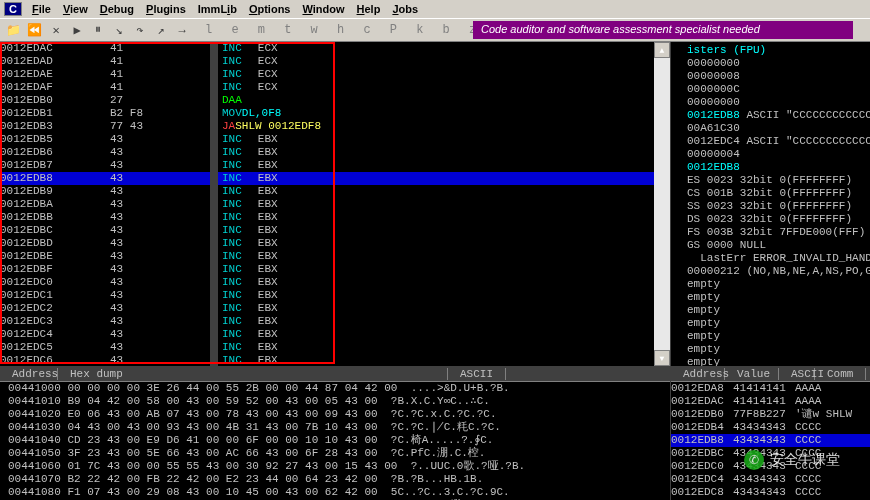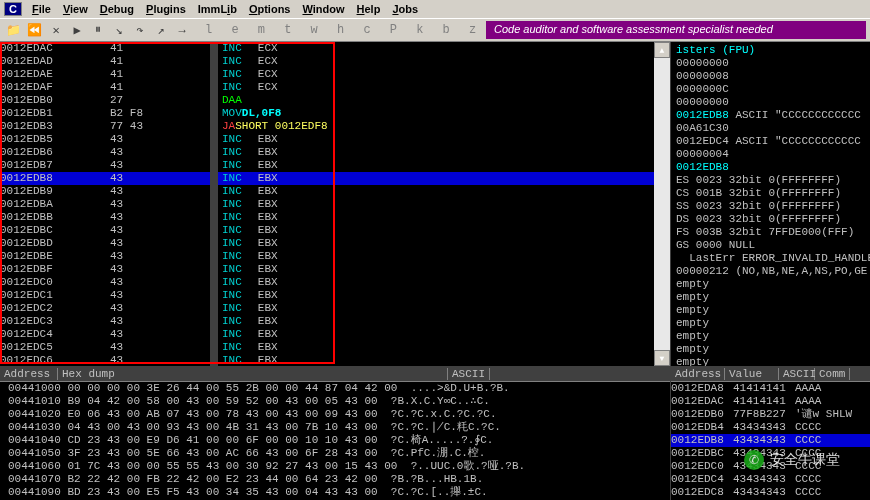--- a/index.html
+++ b/index.html
@@ -4,44 +4,44 @@
 <style>
 * { margin: 0; padding: 0; box-sizing: border-box; }
 body { font-family: "Courier New", monospace; font-size: 11px; background: #000; color: #fff; width: 870px; height: 500px; overflow: hidden; position: relative; }
 .menubar { background: #d4d0c8; color: #000; height: 18px; display: flex; align-items: center; padding: 0 4px; font-family: Tahoma, sans-serif; font-size: 11px; }
 .menubar .logo { background: #000080; color: #fff; font-weight: bold; padding: 0 4px; margin-right: 4px; border: 1px solid #808080; }
 .menubar .mitem { padding: 0 6px; cursor: default; font-weight: bold; }
 .menubar .mitem u { text-decoration: underline; }
 .toolbar { background: #d4d0c8; height: 24px; border-top: 1px solid #fff; border-bottom: 1px solid #808080; display: flex; align-items: center; padding: 0 4px; position: relative; }
 .tbtn { width: 20px; height: 20px; border: 1px solid #d4d0c8; margin-right: 1px; display: flex; align-items: center; justify-content: center; font-size: 12px; color: #404040; }
 .toolbar .letters { margin-left: 12px; color: #808080; letter-spacing: 6px; font-family: "Courier New", monospace; font-size: 12px; }
-.toolbar .banner { position: absolute; right: 4px; top: 2px; height: 18px; background: #800080; color: #fff; font-style: italic; font-family: Tahoma, sans-serif; padding: 2px 8px; width: 380px; }
+.toolbar .banner { position: absolute; right: 17px; top: 2px; height: 18px; background: #800080; color: #fff; font-style: italic; font-family: Tahoma, sans-serif; padding: 2px 8px; width: 380px; }
 .workspace { display: flex; height: 324px; background: #000; }
 .pane-cpu { flex: 1; position: relative; background: #000; overflow: hidden; }
-.pane-reg { width: 200px; background: #000; border-left: 1px solid #404040; padding: 2px 5px; overflow: hidden; line-height: 13px; }
+.pane-reg { width: 200px; background: #000; border-left: 1px solid #404040; padding: 2px 16px; overflow: hidden; line-height: 13px; }
 .redbox { position: absolute; left: 0; top: 0; width: 335px; height: 322px; border: 2px solid #ff0000; pointer-events: none; z-index: 5; }
 .disasm { line-height: 13px; }
 .drow { display: flex; white-space: pre; }
 .drow.sel { background: #0000d4; }
 .c-addr { width: 62px; color: #c0c0c0; }
 .c-bytes { width: 100px; color: #c0c0c0; margin-left: 48px; }
 .c-gutter { width: 8px; background: #404040; margin-right: 4px; }
 .c-mnem { color: #00d0d0; }
 .c-op { color: #c0c0c0; margin-left: 16px; }
 .c-green { color: #00ff00; }
 .c-red { color: #ff4040; }
 .c-yellow { color: #ffff60; }
-.c-cyan { color: #00ffff; font-weight: bold; }
+.c-cyan { color: #00ffff; }
 .reg-line { color: #c0c0c0; white-space: pre; }
 .reg-line .hl { color: #00ffff; }
 .bottom { display: flex; height: 134px; border-top: 1px solid #404040; background: #000; }
 .pane-dump { flex: 1; overflow: hidden; }
 .pane-stack { width: 200px; border-left: 1px solid #404040; overflow: hidden; }
 .hdr { background: #404040; color: #c0c0c0; display: flex; height: 15px; align-items: center; border-bottom: 1px solid #808080; }
-.hdr span { padding: 0 4px; border-right: 1px solid #808080; }
+.hdr span { padding: 0 12px; border-right: 1px solid #808080; }
 .dump-line { white-space: pre; color: #c0c0c0; line-height: 13px; padding-left: 8px; }
 .stack-row { display: flex; white-space: pre; line-height: 13px; }
 .stack-row.sel { background: #0000d4; }
 .stack-row .sa { width: 62px; color: #c0c0c0; }
 .stack-row .sv { width: 62px; color: #c0c0c0; }
 .stack-row .sc { color: #c0c0c0; }
 .scrollbar { position: absolute; right: 0; top: 0; width: 16px; height: 100%; background: #d4d0c8; }
 .scrollbar .sbtn { height: 16px; background: #d4d0c8; border: 1px solid #808080; display: flex; align-items: center; justify-content: center; font-size: 8px; }
 .scrollbar .track { background: #e8e8e8; height: calc(100% - 32px); }
 .watermark { position: absolute; right: 30px; bottom: 30px; color: #fff; font-family: "Microsoft YaHei", sans-serif; font-size: 14px; opacity: 0.85; display: flex; align-items: center; pointer-events: none; z-index: 10; }
@@ -80,21 +80,21 @@
 <div class="workspace">
   <div class="pane-cpu">
     <div class="redbox"></div>
     <div class="disasm" id="disasm">
         <div class="drow"><span class="c-addr">0012EDAC</span><span class="c-bytes">41</span><span class="c-gutter"></span><span class="c-mnem">INC</span> <span class="c-op">ECX</span></div>
         <div class="drow"><span class="c-addr">0012EDAD</span><span class="c-bytes">41</span><span class="c-gutter"></span><span class="c-mnem">INC</span> <span class="c-op">ECX</span></div>
         <div class="drow"><span class="c-addr">0012EDAE</span><span class="c-bytes">41</span><span class="c-gutter"></span><span class="c-mnem">INC</span> <span class="c-op">ECX</span></div>
         <div class="drow"><span class="c-addr">0012EDAF</span><span class="c-bytes">41</span><span class="c-gutter"></span><span class="c-mnem">INC</span> <span class="c-op">ECX</span></div>
         <div class="drow"><span class="c-addr">0012EDB0</span><span class="c-bytes">27</span><span class="c-gutter"></span><span class="c-green">DAA</span> <span class="c-op"></span></div>
         <div class="drow"><span class="c-addr">0012EDB1</span><span class="c-bytes">B2 F8</span><span class="c-gutter"></span><span class="c-mnem">MOV</span> <span class="c-cyan">DL,0F8</span></div>
-        <div class="drow"><span class="c-addr">0012EDB3</span><span class="c-bytes">77 43</span><span class="c-gutter"></span><span class="c-red">JA</span> <span class="c-yellow">SHORT 0012EDF8</span></div>
+        <div class="drow"><span class="c-addr">0012EDB3</span><span class="c-bytes">77 43</span><span class="c-gutter"></span><span class="c-red">JA</span> <span class="c-yellow">SHLW 0012EDF8</span></div>
         <div class="drow"><span class="c-addr">0012EDB5</span><span class="c-bytes">43</span><span class="c-gutter"></span><span class="c-mnem">INC</span> <span class="c-op">EBX</span></div>
         <div class="drow"><span class="c-addr">0012EDB6</span><span class="c-bytes">43</span><span class="c-gutter"></span><span class="c-mnem">INC</span> <span class="c-op">EBX</span></div>
         <div class="drow"><span class="c-addr">0012EDB7</span><span class="c-bytes">43</span><span class="c-gutter"></span><span class="c-mnem">INC</span> <span class="c-op">EBX</span></div>
         <div class="drow sel"><span class="c-addr">0012EDB8</span><span class="c-bytes">43</span><span class="c-gutter"></span><span class="c-mnem">INC</span> <span class="c-op">EBX</span></div>
         <div class="drow"><span class="c-addr">0012EDB9</span><span class="c-bytes">43</span><span class="c-gutter"></span><span class="c-mnem">INC</span> <span class="c-op">EBX</span></div>
         <div class="drow"><span class="c-addr">0012EDBA</span><span class="c-bytes">43</span><span class="c-gutter"></span><span class="c-mnem">INC</span> <span class="c-op">EBX</span></div>
         <div class="drow"><span class="c-addr">0012EDBB</span><span class="c-bytes">43</span><span class="c-gutter"></span><span class="c-mnem">INC</span> <span class="c-op">EBX</span></div>
         <div class="drow"><span class="c-addr">0012EDBC</span><span class="c-bytes">43</span><span class="c-gutter"></span><span class="c-mnem">INC</span> <span class="c-op">EBX</span></div>
         <div class="drow"><span class="c-addr">0012EDBD</span><span class="c-bytes">43</span><span class="c-gutter"></span><span class="c-mnem">INC</span> <span class="c-op">EBX</span></div>
         <div class="drow"><span class="c-addr">0012EDBE</span><span class="c-bytes">43</span><span class="c-gutter"></span><span class="c-mnem">INC</span> <span class="c-op">EBX</span></div>
@@ -155,20 +155,21 @@
     </div>
     <div id="dumplines">
         <div class="dump-line">00441000 00 00 00 00 3E 26 44 00 55 2B 00 00 44 87 04 42 00  ....&gt;&amp;D.U+B.?B.</div>
         <div class="dump-line">00441010 B9 04 42 00 58 00 43 00 59 52 00 43 00 05 43 00  ?B.X.C.Y∞C..∴C.</div>
         <div class="dump-line">00441020 E0 06 43 00 AB 07 43 00 78 43 00 43 00 09 43 00  ?C.?C.x.C.?C.?C.</div>
         <div class="dump-line">00441030 04 43 00 43 00 93 43 00 4B 31 43 00 7B 10 43 00  ?C.?C.∤C.粍C.?C.</div>
         <div class="dump-line">00441040 CD 23 43 00 E9 D6 41 00 00 6F 00 00 10 10 43 00  ?C.椅A.....?.∲C.</div>
         <div class="dump-line">00441050 3F 23 43 00 5E 66 43 00 AC 66 43 00 6F 28 43 00  ?C.PfC.淜.C.椌.</div>
         <div class="dump-line">00441060 01 7C 43 00 00 55 55 43 00 30 92 27 43 00 15 43 00  ?..UUC.0歌.?哑.?B.</div>
         <div class="dump-line">00441070 B2 22 42 00 FB 22 42 00 E2 23 44 00 64 23 42 00  ?B.?B...HB.1B.</div>
+        <div class="dump-line">00441080 F1 07 43 00 29 08 43 00 10 45 00 43 00 62 42 00  5C..?C..3.C.?C.9C.</div>
         <div class="dump-line">00441090 BD 23 43 00 E5 F5 43 00 34 35 43 00 04 43 43 00  ?C.?C.[..攑.±C.</div>
       </div>
   </div>
   <div class="pane-stack">
     <div class="hdr">
       <span style="width:54px">Address</span>
       <span style="width:54px">Value</span>
       <span style="width:36px">ASCII</span>
       <span>Comm</span>
     </div>

